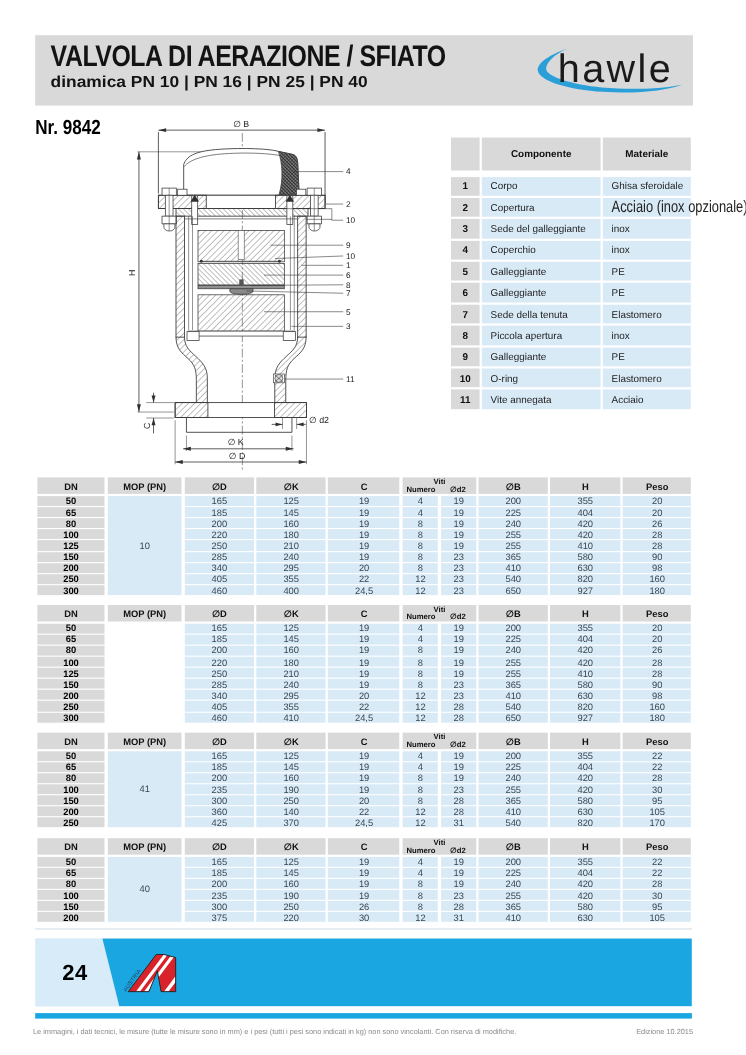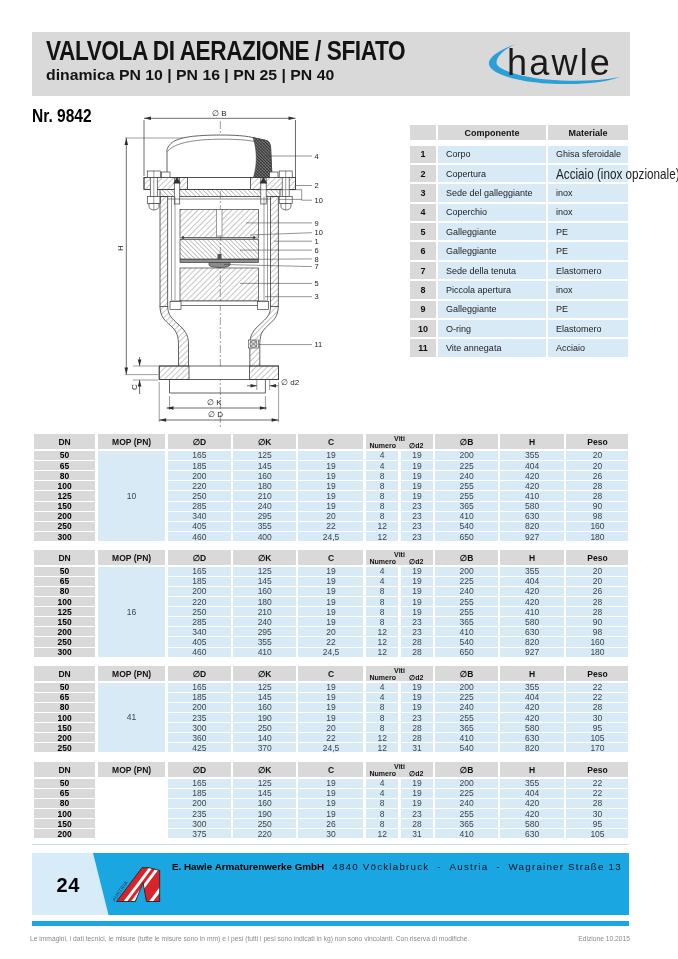--- a/index.html
+++ b/index.html
@@ -22,21 +22,21 @@
   .c{background:#d9eaf7;color:#39454e;font-size:8.5px;display:flex;
      align-items:center;justify-content:center;height:9.15px;}
   .dn{background:#d9d9d9;color:#000;font-weight:bold;}
   .viti{flex-direction:column;justify-content:center;line-height:1;}
   .viti .vt{font-size:7px;}
   .viti .vsub{display:flex;width:100%;}
   .viti .vsub span{flex:1;text-align:center;font-size:7px;}
   
   #comp{left:410px;top:125px;display:grid;column-gap:2px;row-gap:2px;
         grid-template-columns:26px 108px 80px;}
-  #comp .h{background:#d9d9d9;height:15px;font-size:9px;font-weight:bold;color:#111;
+  #comp .h{background:#d9d9d9;height:30px;font-size:9px;font-weight:bold;color:#111;
            display:flex;align-items:center;justify-content:center;margin-bottom:3.5px;}
   #comp .n{background:#d9d9d9;height:17.4px;font-size:9px;font-weight:bold;color:#111;
            display:flex;align-items:center;justify-content:center;}
   #comp .t{background:#d9eaf7;height:17.4px;font-size:9px;color:#222;
            display:flex;align-items:center;padding-left:8px;}
   
   #f-line{left:32px;top:843.5px;width:597px;height:1px;background:#cfdfe9;}
   #f-band{left:32px;top:853px;width:597px;height:62px;background:#d7ebf9;overflow:hidden;}
   #f-cyan{position:absolute;left:0;top:0;width:597px;height:62px;background:#1aa7e1;
           clip-path:polygon(61px 0,597px 0,597px 62px,76.5px 62px);}
@@ -397,21 +397,20 @@
         <div class="vsub">
           <span>Numero</span>
           <span>∅d2</span>
         </div>
       </div>
       <div class="hcell">∅B</div>
       <div class="hcell">H</div>
       <div class="hcell">Peso</div>
     </div>
     <div class="grid row-gap" style="left:33.8px;top:566.5px;">
-      <div class="c" style="grid-column:2;grid-row:1 / span 9;height:auto;">16</div>
       <div class="c dn" style="grid-column:1;grid-row:1;">50</div>
       <div class="c" style="grid-column:3;grid-row:1;">165</div>
       <div class="c" style="grid-column:4;grid-row:1;">125</div>
       <div class="c" style="grid-column:5;grid-row:1;">19</div>
       <div class="c" style="grid-column:6;grid-row:1;">4</div>
       <div class="c" style="grid-column:7;grid-row:1;">19</div>
       <div class="c" style="grid-column:8;grid-row:1;">200</div>
       <div class="c" style="grid-column:9;grid-row:1;">355</div>
       <div class="c" style="grid-column:10;grid-row:1;">20</div>
       <div class="c dn" style="grid-column:1;grid-row:2;">65</div>
@@ -581,20 +580,21 @@
         <div class="vsub">
           <span>Numero</span>
           <span>∅d2</span>
         </div>
       </div>
       <div class="hcell">∅B</div>
       <div class="hcell">H</div>
       <div class="hcell">Peso</div>
     </div>
     <div class="grid row-gap" style="left:33.8px;top:778.5px;">
+      <div class="c" style="grid-column:2;grid-row:1 / span 6;height:auto;">40</div>
       <div class="c dn" style="grid-column:1;grid-row:1;">50</div>
       <div class="c" style="grid-column:3;grid-row:1;">165</div>
       <div class="c" style="grid-column:4;grid-row:1;">125</div>
       <div class="c" style="grid-column:5;grid-row:1;">19</div>
       <div class="c" style="grid-column:6;grid-row:1;">4</div>
       <div class="c" style="grid-column:7;grid-row:1;">19</div>
       <div class="c" style="grid-column:8;grid-row:1;">200</div>
       <div class="c" style="grid-column:9;grid-row:1;">355</div>
       <div class="c" style="grid-column:10;grid-row:1;">22</div>
       <div class="c dn" style="grid-column:1;grid-row:2;">65</div>
@@ -661,16 +661,15 @@
       <g fill="#fff">
         <polygon points="10.5,35.5 14.1,35.5 39.5,1.7 35.9,1.7"></polygon>
         <polygon points="17.8,35.5 21.4,35.5 46.8,1.7 43.2,1.7"></polygon>
         <polygon points="36,35.5 40,35.5 65.4,1.7 61.4,1.7"></polygon>
       </g>
     </g>
     <path d="M3.6,35.5 L29,1.7 L36,1.7 L46.7,4.5 L46.7,35.5 L33.5,35.5 L30,16.7 L22.4,35.5 Z" fill="none" stroke="#272425" stroke-width="0.9"></path>
     <text x="-1" y="33" font-size="5.2" fill="#1c3550" transform="rotate(-54 3 32)" letter-spacing="0.2">AUSTRIA</text>
   </svg>
   <div id="f-addr" class="abs">
-    <div><b>E. Hawle Armaturenwerke GmbH</b>&nbsp;&nbsp;&nbsp;<span style="letter-spacing:1.2px;">4840 Vöcklabruck&nbsp;&nbsp;-&nbsp;&nbsp;Austria&nbsp;&nbsp;-&nbsp;&nbsp;Wagrainer Straße 13</span></div>
   </div>
   <div id="f-strip" class="abs"></div>
   <div id="fine" class="abs">Le immagini, i dati tecnici, le misure (tutte le misure sono in mm) e i pesi (tutti i pesi sono indicati in kg) non sono vincolanti. Con riserva di modifiche.<span id="edz">Edizione 10.2015</span></div>
 
 </body></html>

